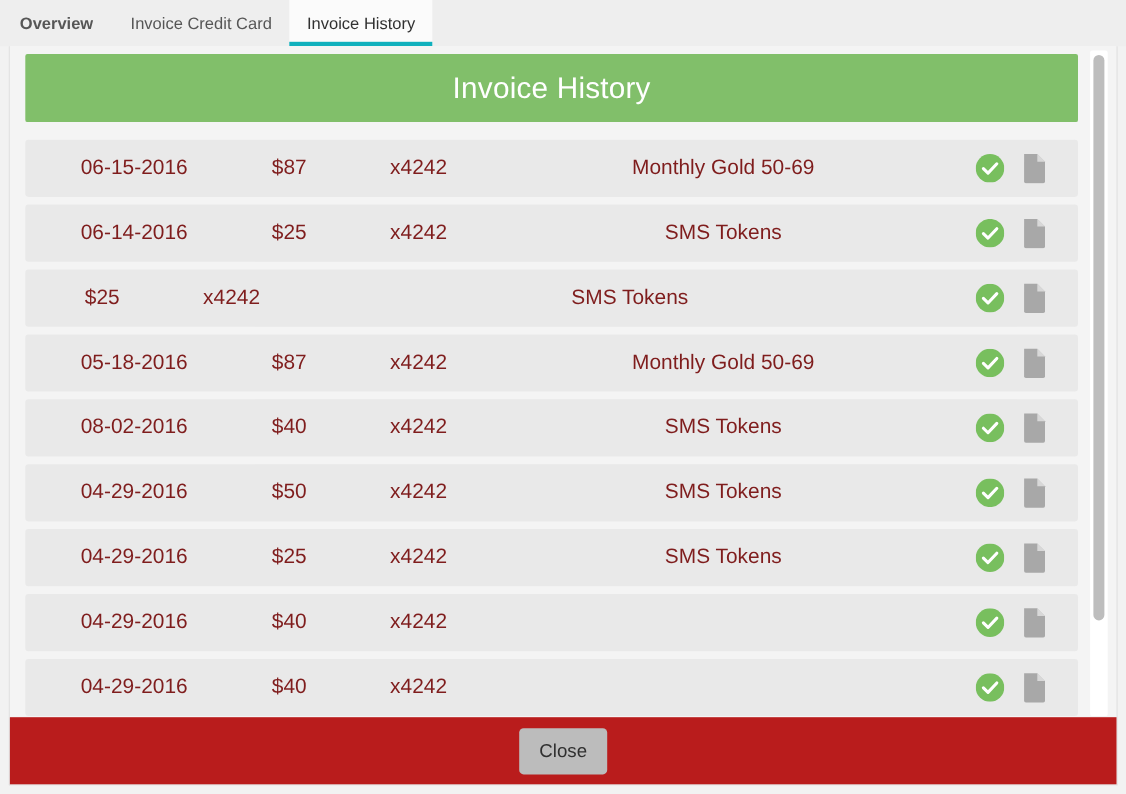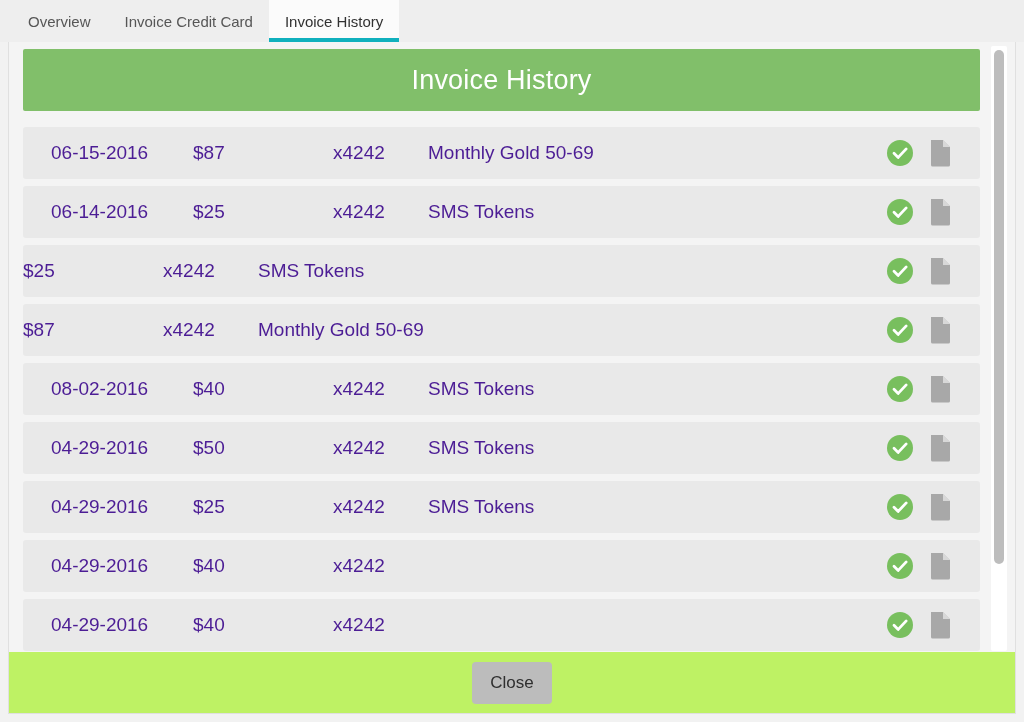--- a/index.html
+++ b/index.html
@@ -35,21 +35,21 @@
     display: flex;
     align-items: center;
     justify-content: center;
     font-size: 15px;
     color: #565656;
     background: transparent;
     position: relative;
     cursor: pointer;
     white-space: nowrap;
   }
-  .tab.first { padding-left: 28px; padding-right: 18px; }
+  .tab.first { padding-left: 18px; padding-right: 18px; font-weight: bold; }
   .tab.active {
     background: #fbfbfb;
     color: #313131;
   }
   .tab.active::after {
     content: "";
     position: absolute;
     left: 0; right: 0; bottom: 0;
     height: 4px;
     background: #10b0bd;
@@ -98,23 +98,24 @@
     background: #e9e9e9;
     border-radius: 3px;
     margin-bottom: 7px;
     display: flex;
     align-items: center;
     position: relative;
     cursor: default;
   }
   .cell {
     font-size: 19px;
-    color: #4c1d95;
+    color: #7f1d1d;
     white-space: nowrap;
     overflow: hidden;
+    text-align: center;
   }
   .c-date { width: 142px; margin-left: 28px; }
   .c-amount { width: 140px; }
   .c-card { width: 95px; }
   .c-desc { flex: 1 1 auto; }
 
   .c-actions {
     display: flex;
     align-items: center;
     gap: 16px;
@@ -145,21 +146,21 @@
     border-radius: 6px;
     cursor: pointer;
   }
 
   
   .footer {
     position: absolute;
     left: 0; bottom: 0;
     width: 1006px;
     height: 61px;
-    background: #bef264;
+    background: #b91c1c;
     display: flex;
     align-items: center;
     justify-content: center;
   }
   .close-btn {
     width: 80px;
     height: 42px;
     background: #bcbcbc;
     border: none;
     border-radius: 4px;
@@ -242,20 +243,21 @@
               </span>
               <span>
                 <svg class="icon-doc" viewBox="0 0 23 28">
                   <path d="M2 1 h12 l7 7 v18 a1.6 1.6 0 0 1 -1.6 1.6 h-15.8 A1.6 1.6 0 0 1 2 26 Z" fill="#a8a8a8"></path>
                   <path d="M14 1 l7 7 h-7 Z" fill="#ffffff" opacity="0.55"></path>
                 </svg>
               </span>
             </div>
           </div>
           <div class="row">
+            <div class="cell c-date">05-18-2016</div>
             <div class="cell c-amount">$87</div>
             <div class="cell c-card">x4242</div>
             <div class="cell c-desc">Monthly Gold 50-69</div>
             <div class="c-actions">
               <span>
                 <svg class="icon-check" viewBox="0 0 26 26">
                   <circle cx="13" cy="13" r="13" fill="#78bf5e"></circle>
                   <path d="M7 13.3 L11.2 17.4 L19.2 8.9" fill="none" stroke="#ffffff" stroke-width="2.8" stroke-linecap="round" stroke-linejoin="round"></path>
                 </svg>
               </span>

